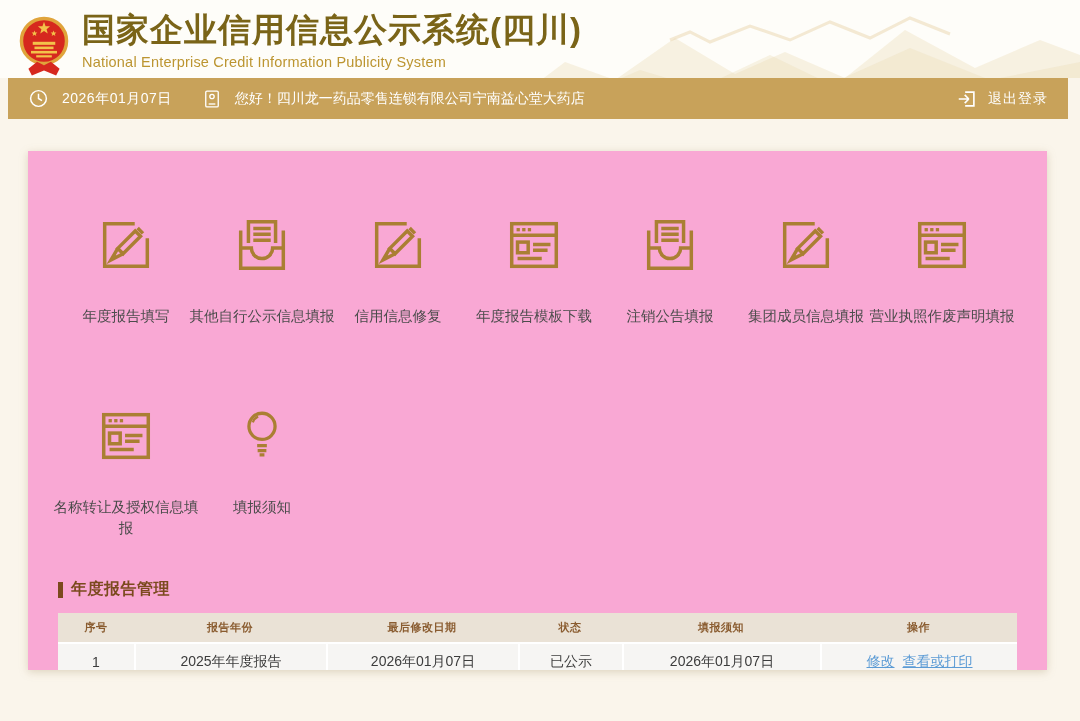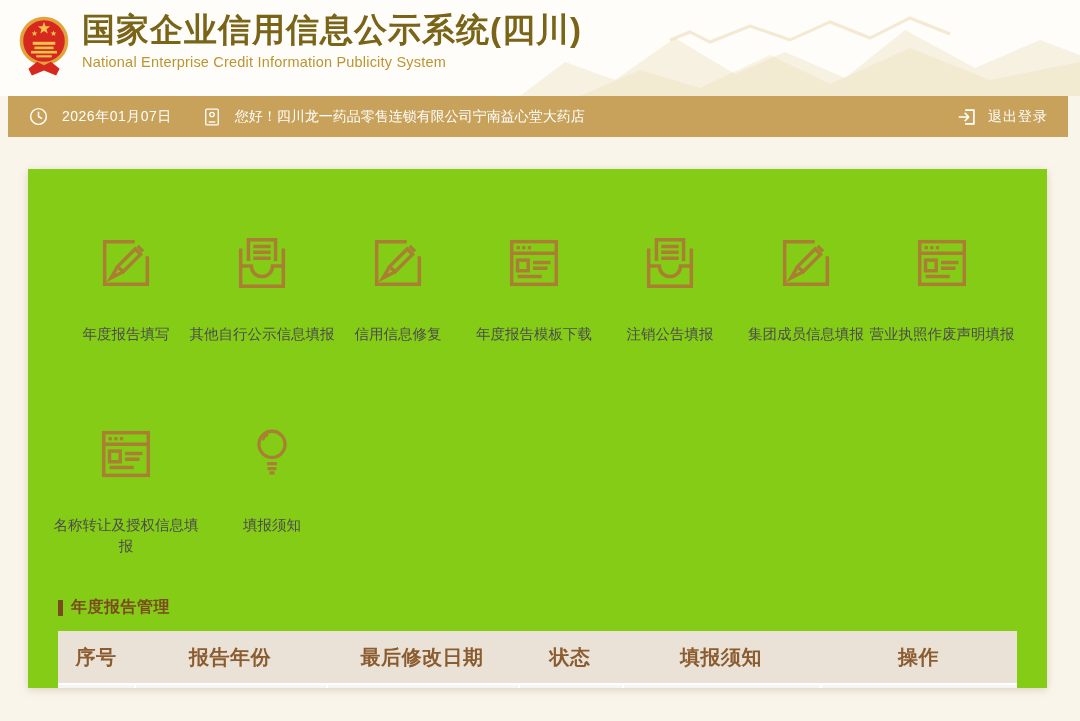--- a/index.html
+++ b/index.html
@@ -5,21 +5,21 @@
   * { margin:0; padding:0; box-sizing:border-box; }
   html,body { width:1080px; height:721px; overflow:hidden; }
   body {
     font-family:"Liberation Sans","DejaVu Sans",sans-serif;
     background:#faf5eb;
     position:relative;
   }
 
   
   .site-header {
-    position:relative; height:96px; background:#fefdf9; overflow:hidden;
+    position:relative; height:78px; background:#fefdf9; overflow:hidden;
   }
   .watermark { position:absolute; right:0; top:0; height:96px; width:560px; pointer-events:none; }
   .brand { position:absolute; left:18px; top:7px; display:flex; align-items:flex-start; }
   .emblem { width:52px; height:74px; margin-top:3px; }
   .brand-text { margin-left:12px; position:relative; z-index:2; }
   .brand-title {
     font-size:33px; font-weight:bold; color:#7a6418; letter-spacing:1px; line-height:46px;
   }
   .brand-sub {
     font-size:14.5px; font-weight:normal; color:#bc9531; margin-top:1px; letter-spacing:.2px;
@@ -35,47 +35,47 @@
   .topbar .badge-ico { margin-left:30px; }
   .topbar-greeting { margin-left:13px; }
   .logout-btn {
     margin-left:auto; display:flex; align-items:center; cursor:pointer; background:none; border:none;
     color:#fff; font-size:14px; font-family:inherit;
   }
   .logout-btn span.txt { margin-left:10px; letter-spacing:1px; }
 
   
   .card {
-    margin:32px 0 0 28px; width:1019px; height:519px; background:#84cc16;
+    margin:32px 0 0 28px; width:1019px; height:519px; background:#f9a8d4;
     box-shadow:0 2px 8px rgba(170,150,110,.35);
     padding:63px 30px 0 30px; overflow:hidden;
   }
   .shortcut-row { display:flex; }
-  .shortcut-row.second { margin-top:78px;gap:10px; }
+  .shortcut-row.second { margin-top:78px; }
   .shortcut {
     width:136px; text-align:center; cursor:pointer; color:#aa7f33;
   }
   .shortcut .s-icon { display:inline-block; width:62px; height:62px; }
   .shortcut .s-label {
     display:block; width:152px; margin:26px 0 0 -8px;
     font-size:14.5px; line-height:21px; color:#4c4c4c;
   }
 
   
   .section { margin-top:40px; }
   .section-title { display:flex; align-items:center; }
   .section-bar { width:5px; height:16px; background:#7b4a1e; margin-right:8px; }
   .section-label { font-size:16px; font-weight:bold; color:#7b4a1e; letter-spacing:.5px; }
 
   table.report { margin-top:13px; width:959px; border-collapse:separate; border-spacing:0; table-layout:fixed; }
   table.report col.c1{width:76px;} table.report col.c2{width:192px;}
   table.report col.c3{width:192px;} table.report col.c4{width:104px;}
   table.report col.c5{width:198px;} table.report col.c6{width:197px;}
   table.report th {
-    background:#eae2d6; height:52px; font-size:20px; font-weight:bold; color:#8a5c30;
+    background:#eae2d6; height:29px; font-size:11px; font-weight:bold; color:#8a5c30;
     text-align:center; letter-spacing:.5px;
   }
   table.report td {
     background:#f6f5f3; height:38px; font-size:14px; color:#3c3c3c; text-align:center;
     border-top:2px solid #ffffff;
   }
   table.report td + td { border-left:2px solid #ffffff; }
   a.op-link { color:#5b9bd5; text-decoration:underline; margin:0 4px; cursor:pointer; }
 </style>
 </head>

